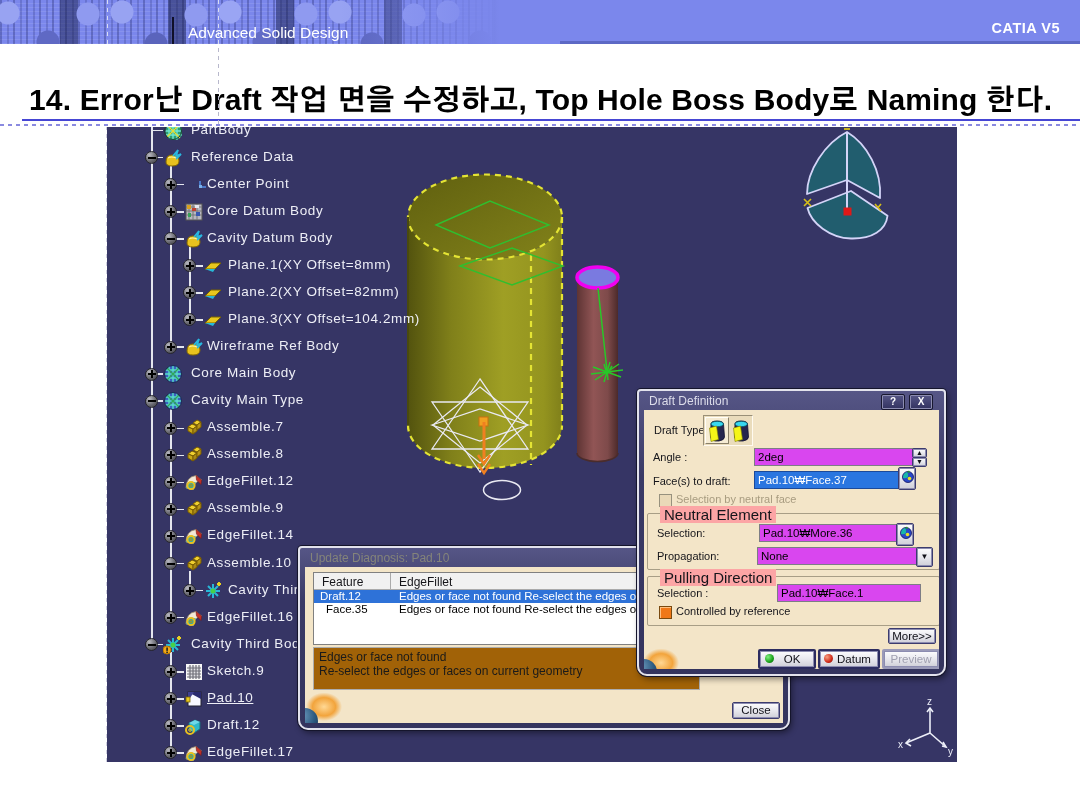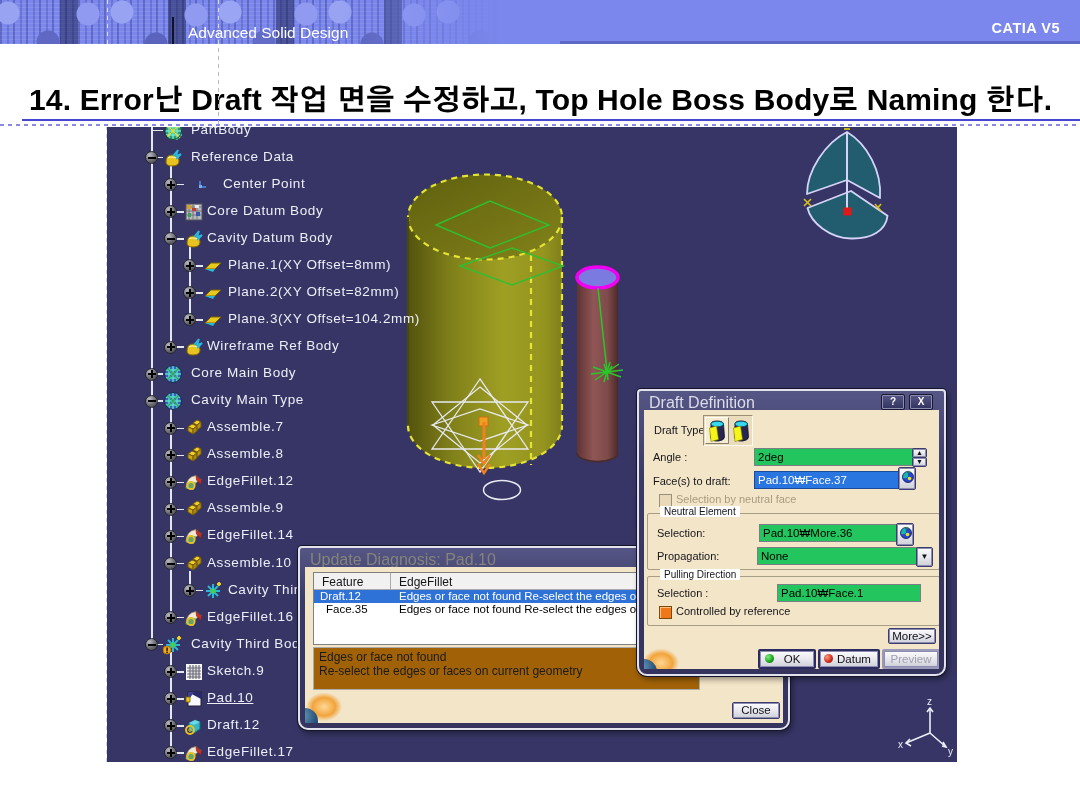--- a/index.html
+++ b/index.html
@@ -55,27 +55,27 @@
 .trow{position:absolute;color:#edeef6;font-size:13.5px;letter-spacing:.6px;white-space:nowrap;z-index:2}
 .tline{position:absolute;background:#e4e6ee;z-index:1}
 .node{position:absolute;width:11px;height:11px;border-radius:50%;background:radial-gradient(circle at 3.5px 3px,#b8b8c0,#6a6a72 55%,#3a3a40);border:1px solid #26262c;z-index:3}
 .node:before,.node:after{content:"";position:absolute;background:#000}
 .node:before{left:1.5px;top:4.5px;width:8px;height:2px}
 .node.plus:after{left:4.5px;top:1.5px;width:2px;height:8px}
 .ticon{position:absolute;z-index:2}
 #upd{position:absolute;left:191px;top:419px;width:488px;height:180px;z-index:5}
 #dft{position:absolute;left:530px;top:262px;width:305px;height:283px;z-index:7}
 .dlg{background:linear-gradient(#565686,#3a3a66 30%,#34345e);border:2px solid #e2e2ec;border-radius:4px 4px 10px 10px;box-shadow:0 0 0 1px #15152c,2px 3px 6px rgba(0,0,0,.45)}
-.dtitle{position:absolute;left:10px;top:3px;font-size:16px}
+.dtitle{position:absolute;left:10px;top:3px;font-size:12px}
 .dbody{position:absolute;left:5px;top:19px;right:5px;bottom:5px;background:#f3e5c8;overflow:hidden}
 .lbl{position:absolute;font-size:11px;color:#15151a;white-space:nowrap}
-.inp{position:absolute;background:#22c55e;border:1px solid #7d7d85;font-size:11.5px;color:#000;line-height:16px;padding:0 3px;white-space:nowrap;overflow:hidden}
+.inp{position:absolute;background:#d946ef;border:1px solid #7d7d85;font-size:11.5px;color:#000;line-height:16px;padding:0 3px;white-space:nowrap;overflow:hidden}
 .btn{position:absolute;background:linear-gradient(#fdfdfe,#e8e8ee 50%,#cfcfd8);border:1px solid #3c3c6e;box-shadow:0 0 0 1px #8c8cb0 inset;border-radius:2px;font-size:11.5px;color:#101018;text-align:center}
 .grp{position:absolute;border:1px solid #a89e86;border-radius:2px}
-.grp span{position:absolute;left:12px;top:-8px;background:#ffffff;padding:0 4px;font-size:10px;color:#15151a;white-space:nowrap}
+.grp span{position:absolute;left:12px;top:-8px;background:#fca5a5;padding:0 4px;font-size:15px;color:#15151a;white-space:nowrap}
 .glow{position:absolute;width:48px;height:38px;background:radial-gradient(ellipse 24px 19px at 48% 52%,#ffd894,#f2a43c 48%,rgba(242,164,60,0) 75%)}
 .sphere{position:absolute;width:26px;height:26px;border-radius:50%;background:radial-gradient(circle at 35% 30%,#6f9cc0,#2d5a80 55%,#132e4a)}
 </style></head>
 <body>
 <div id="page">
 
   <div id="hdr" class="band">
       <div class="pat"></div>
     <div class="tick" style="left:172px;top:17px;height:27px"></div>
     <div class="gdash" style="left:107px;top:0;height:44px"></div>
@@ -125,21 +125,21 @@
         <path d="M10 8 L15 2 L13 8 L18 6 L13 11" fill="none" stroke="#28b8e0" stroke-width="1.8"></path>
         <path d="M5 10 Q8 8 13 10" fill="none" stroke="#fff3a0" stroke-width="1.2"></path>
       </svg>
 <div class="trow" style="left:84px;top:21.6px">Reference Data</div>
 <div class="tline" style="left:63px;top:56.9px;width:14px;height:1.5px"></div>
 <div class="node plus" style="left:57px;top:51.1px"></div>
 <svg class="ticon" style="left:85px;top:47.6px" width="20" height="20" viewBox="0 0 20 20">
         <path d="M8 6 L8 12 L14 12" stroke="#4a78c8" stroke-width="2" fill="none"></path>
         <rect x="7" y="10" width="3" height="3" fill="#7ab0e8"></rect>
       </svg>
-<div class="trow" style="left:116px;top:48.6px">Center Point</div>
+<div class="trow" style="left:100px;top:48.6px">Center Point</div>
 <div class="tline" style="left:63px;top:84.0px;width:14px;height:1.5px"></div>
 <div class="node plus" style="left:57px;top:78.2px"></div>
 <svg class="ticon" style="left:77px;top:74.7px" width="20" height="20" viewBox="0 0 20 20">
         <rect x="2" y="2" width="16" height="16" fill="#b8b8c0" stroke="#555"></rect>
         <path d="M2 5h16M2 9h16M2 13h16M5 2v16M9 2v16M13 2v16" stroke="#777" stroke-width="1"></path>
         <rect x="3" y="3" width="4" height="4" fill="#d8a020"></rect>
         <rect x="8" y="6" width="4" height="3" fill="#c04030"></rect>
         <rect x="12" y="10" width="4" height="4" fill="#3858b0"></rect>
         <rect x="4" y="11" width="3" height="4" fill="#38a058"></rect>
         <rect x="11" y="3" width="4" height="3" fill="#e8e8f0"></rect>

